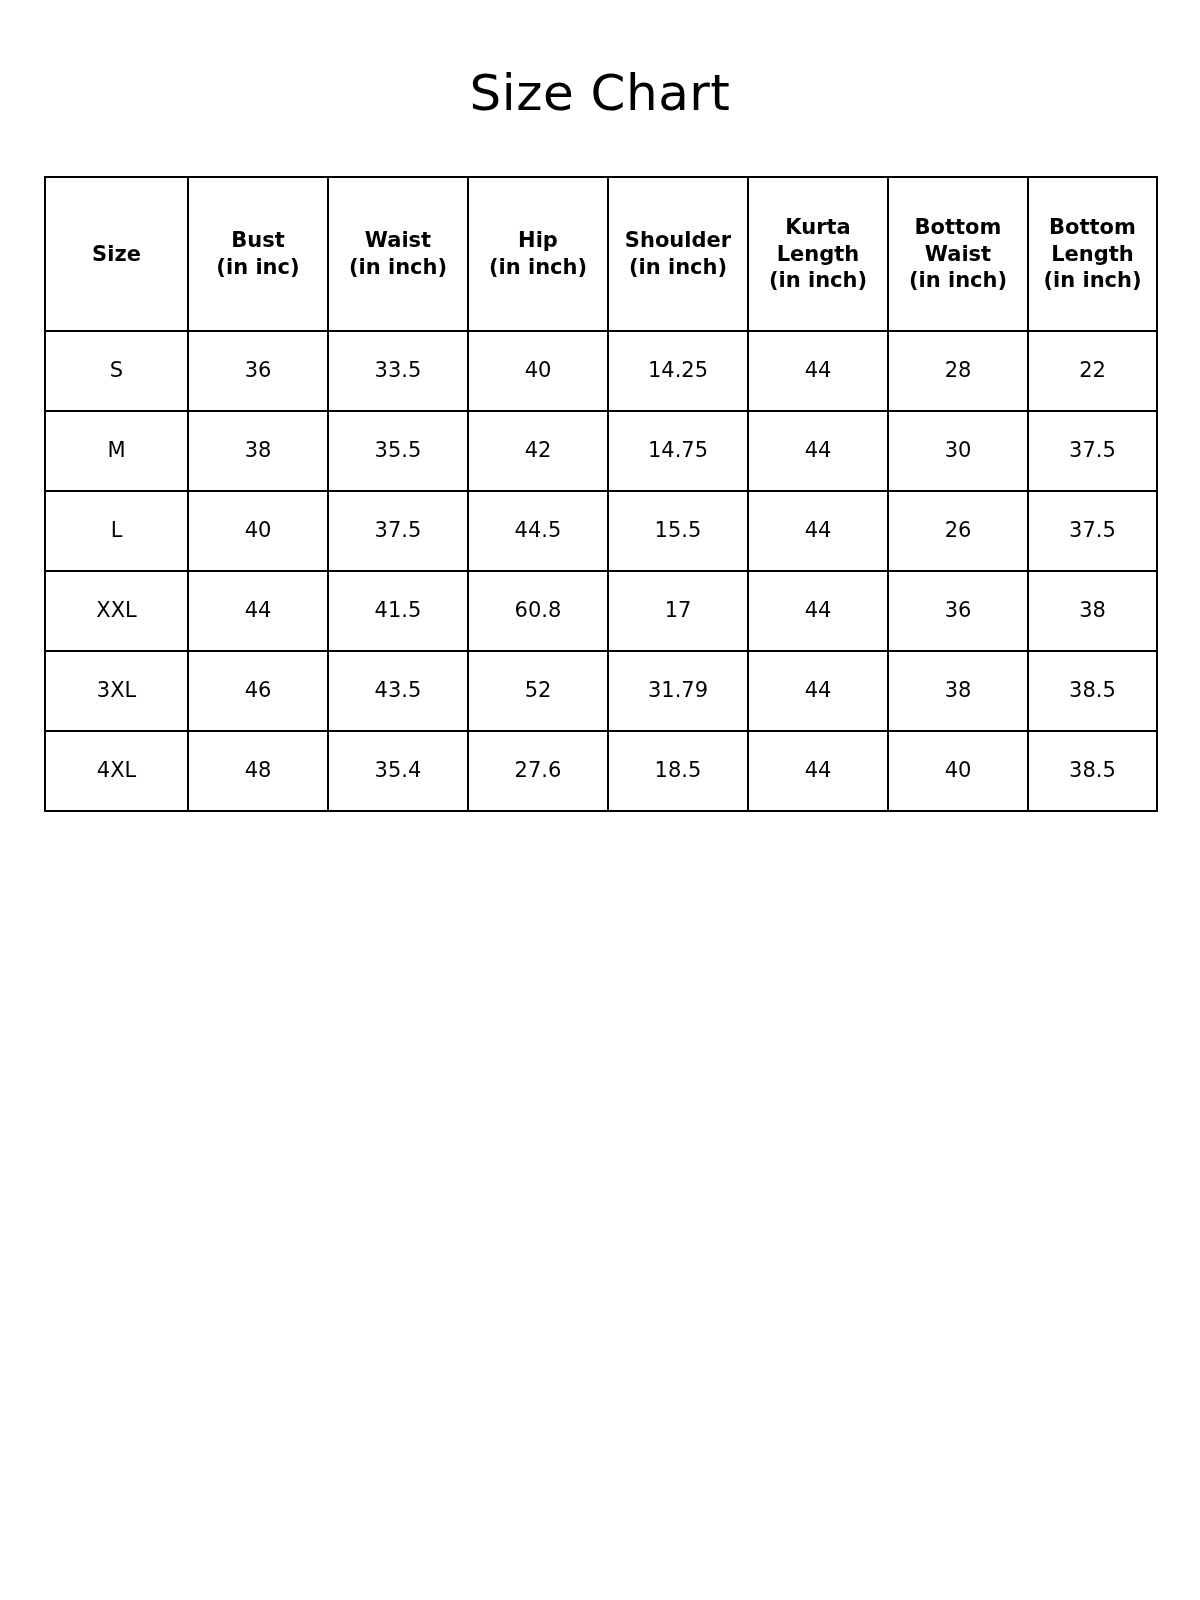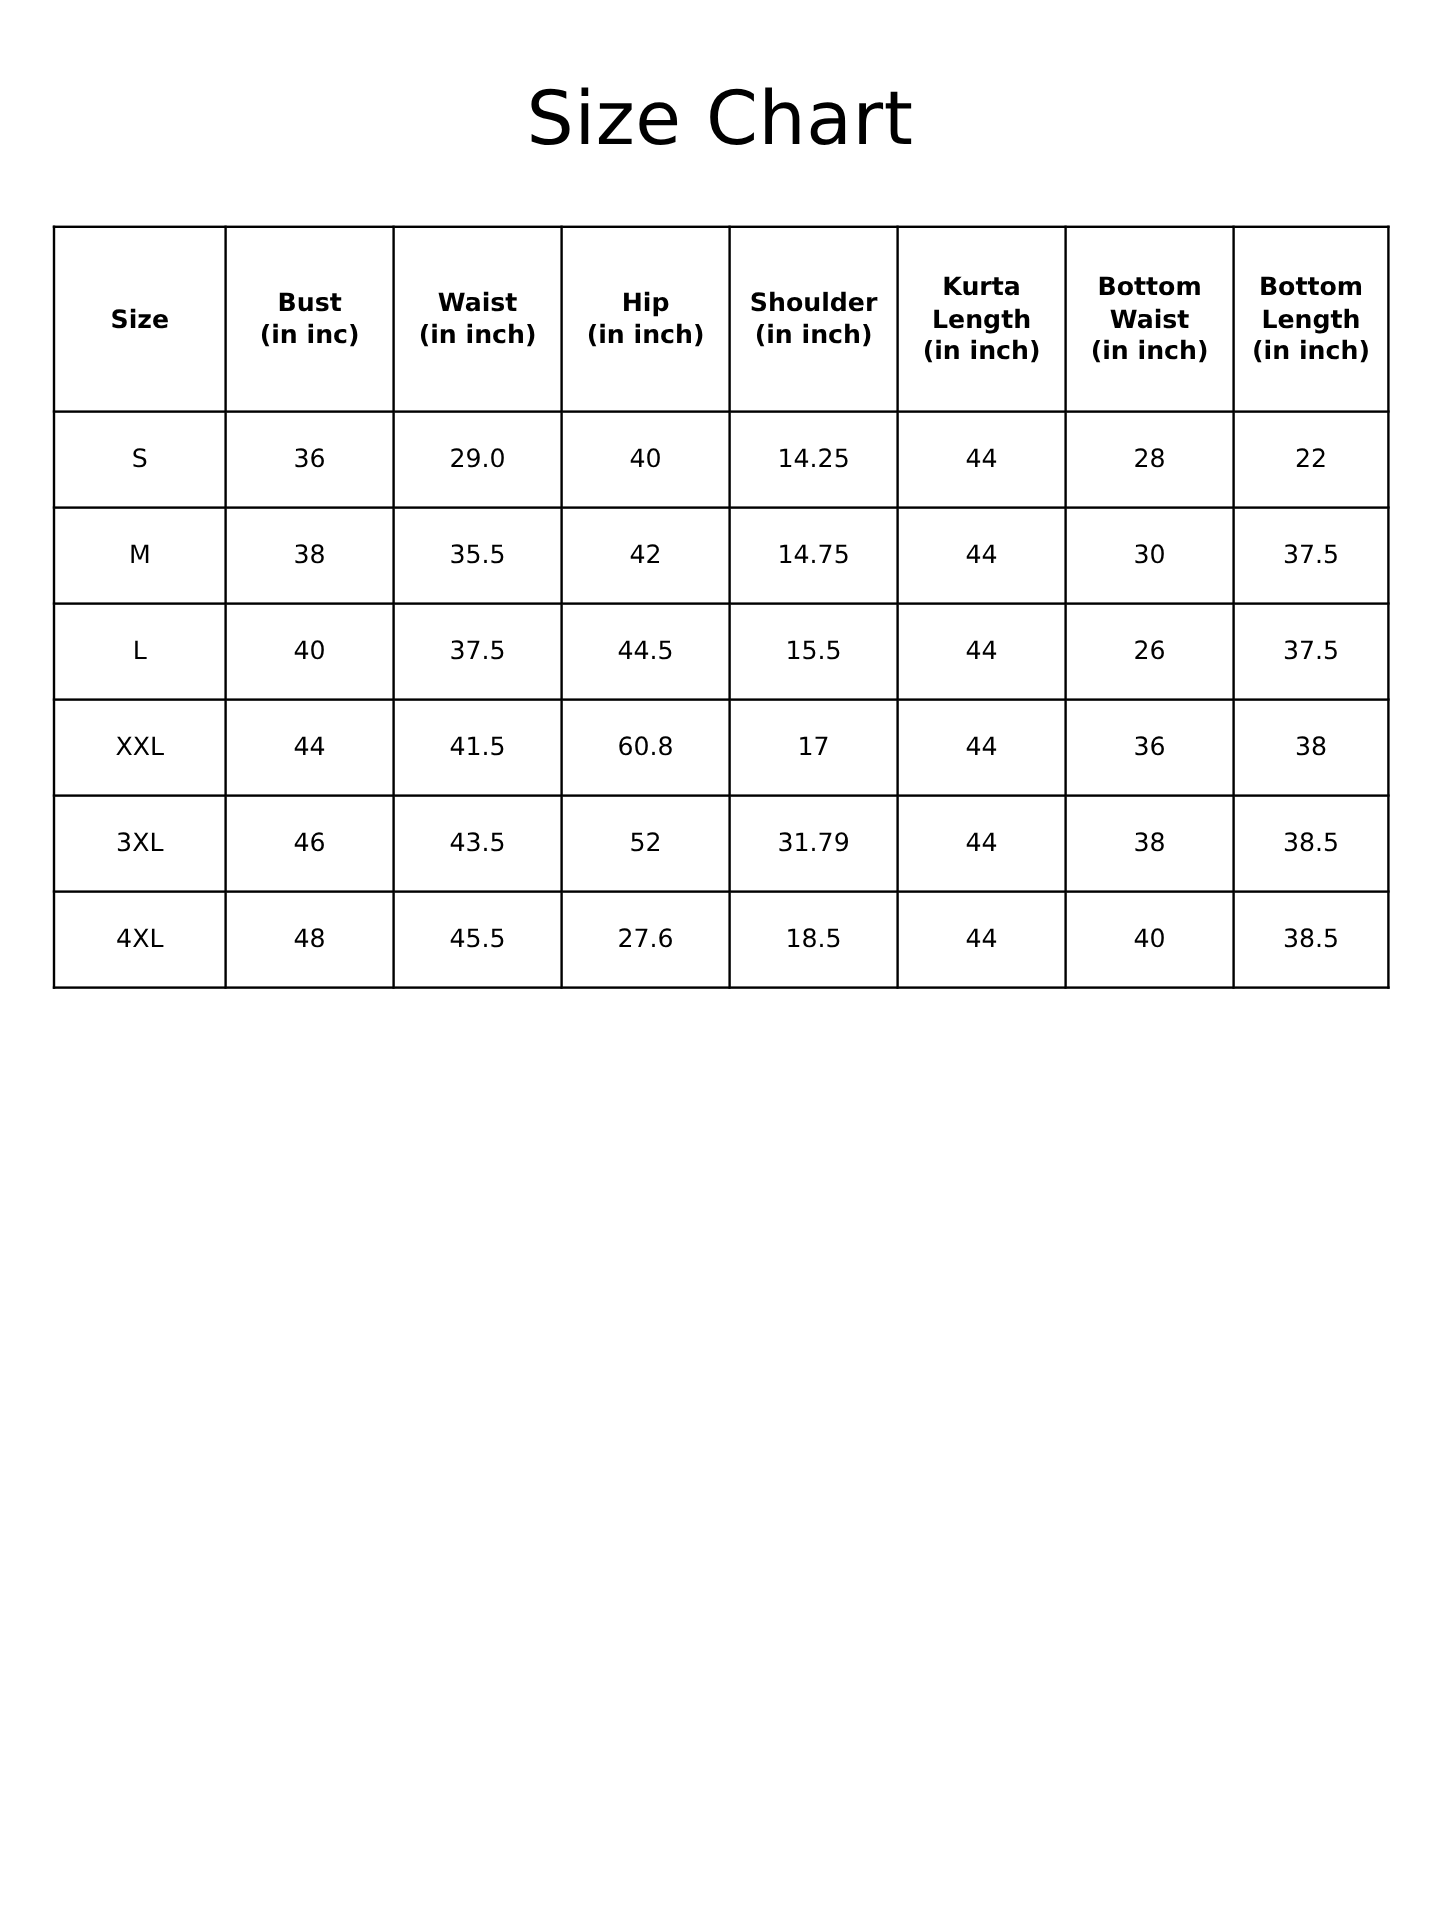--- a/index.html
+++ b/index.html
@@ -18,21 +18,21 @@
   .page {
     width: 1200px;
     height: 1600px;
     box-sizing: border-box;
     padding: 0;
   }
   .title {
     text-align: center;
     font-family: "DejaVu Sans", sans-serif;
     font-weight: 400;
-    font-size: 62px;
+    font-size: 50px;
     line-height: 1;
     letter-spacing: 0.5px;
     color: #000000;
     margin: 0;
     padding-top: 68px;
     padding-bottom: 0;
   }
   .table-wrap {
     margin: 0 auto;
     padding-top: 58px;
@@ -125,21 +125,21 @@
           <th>
             <span class="hdr-line">Bottom Length</span>
             <span class="hdr-line">(in inch)</span>
           </th>
         </tr>
       </thead>
       <tbody>
         <tr>
           <td>S</td>
           <td>36</td>
-          <td>29.0</td>
+          <td>33.5</td>
           <td>40</td>
           <td>14.25</td>
           <td>44</td>
           <td>28</td>
           <td>22</td>
         </tr>
         <tr>
           <td>M</td>
           <td>38</td>
           <td>35.5</td>
@@ -175,21 +175,21 @@
           <td>43.5</td>
           <td>52</td>
           <td>31.79</td>
           <td>44</td>
           <td>38</td>
           <td>38.5</td>
         </tr>
         <tr>
           <td>4XL</td>
           <td>48</td>
-          <td>45.5</td>
+          <td>35.4</td>
           <td>27.6</td>
           <td>18.5</td>
           <td>44</td>
           <td>40</td>
           <td>38.5</td>
         </tr>
       </tbody>
     </table>
   </div>
 </div>

